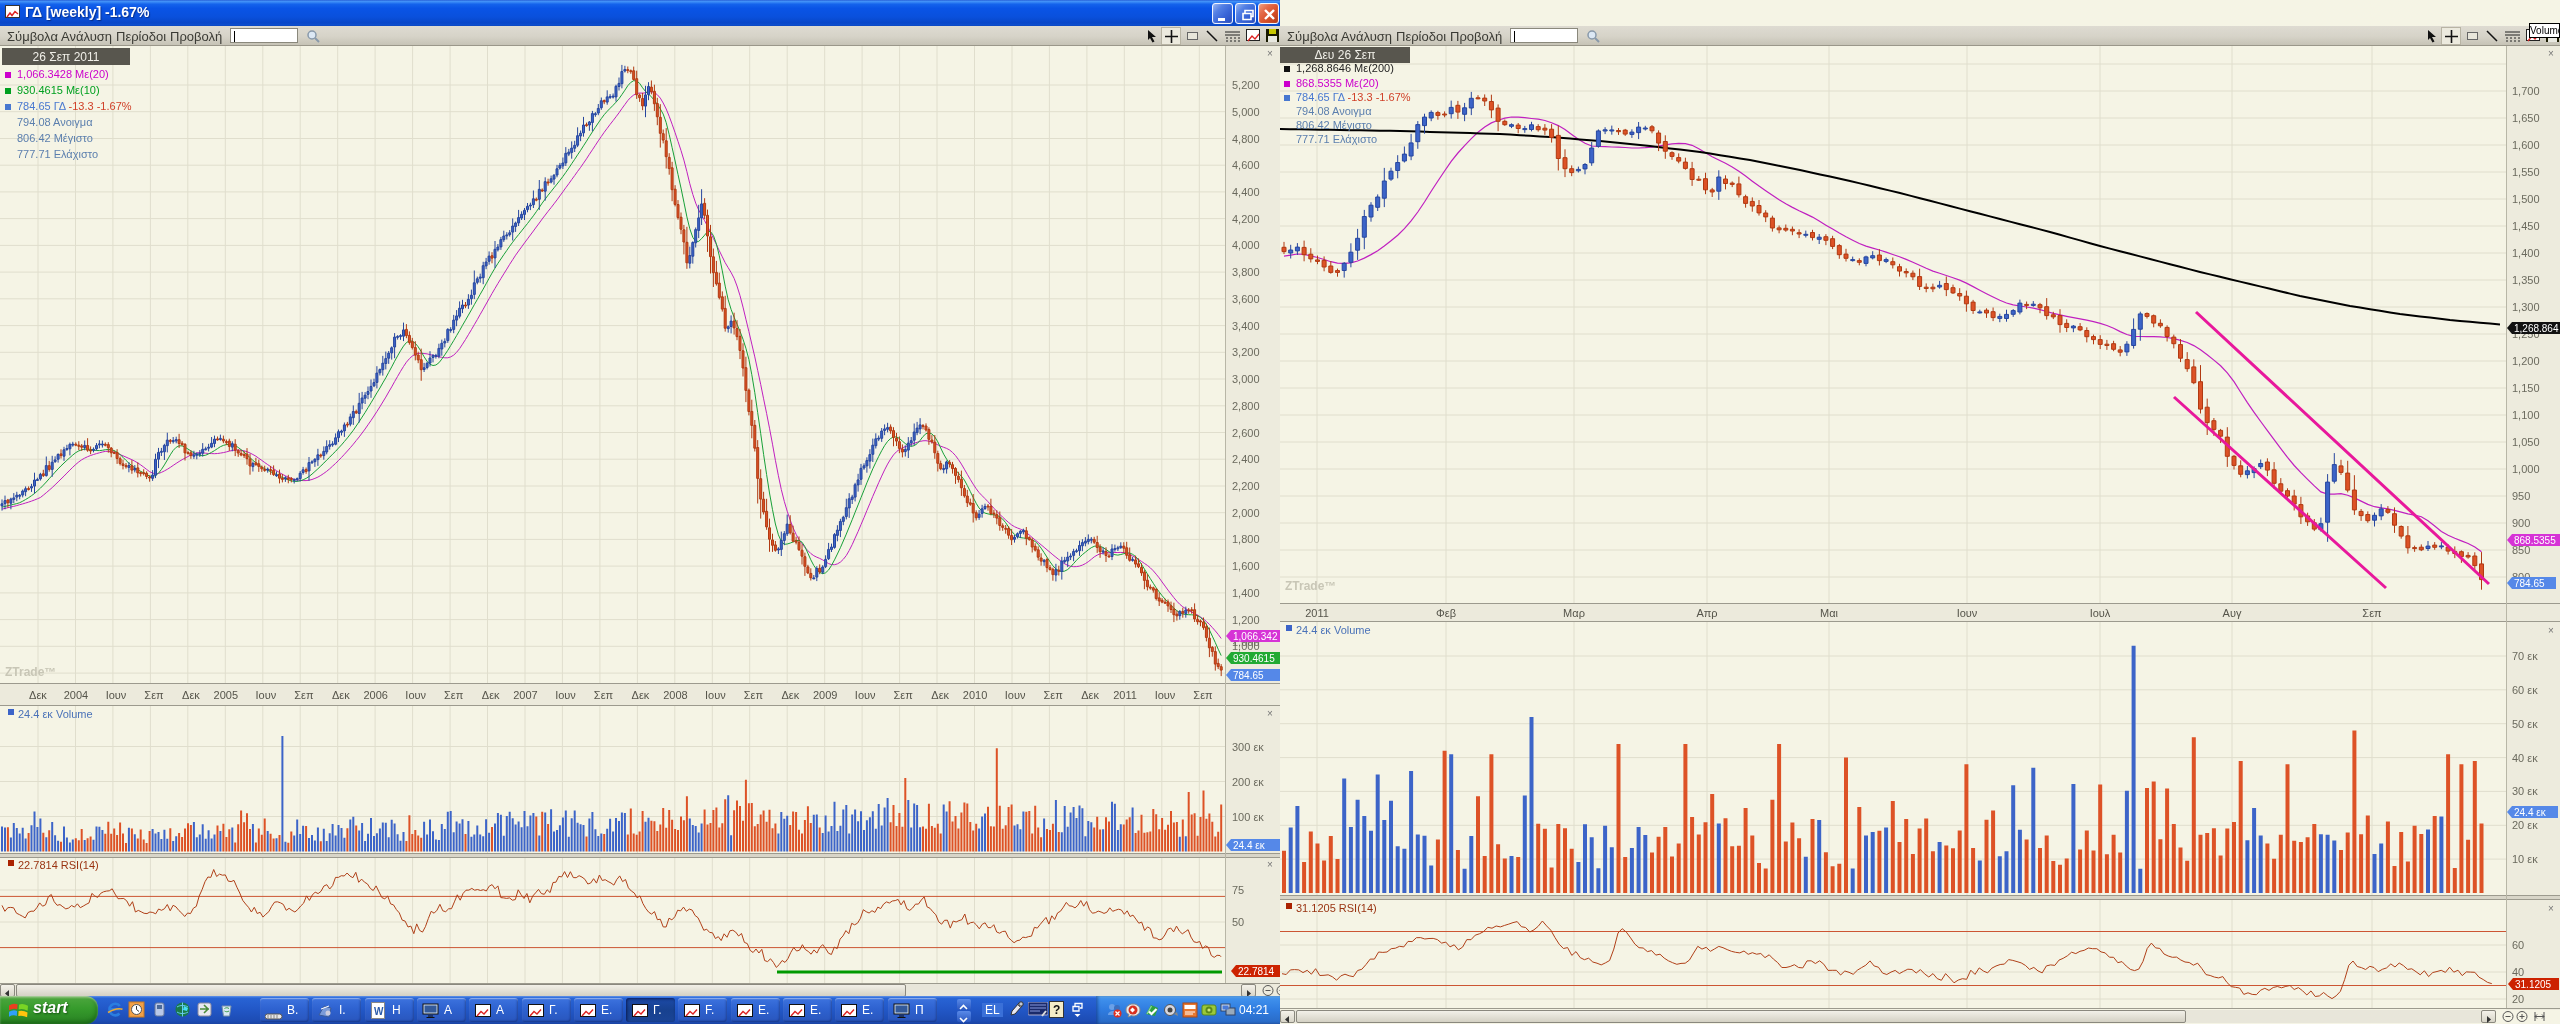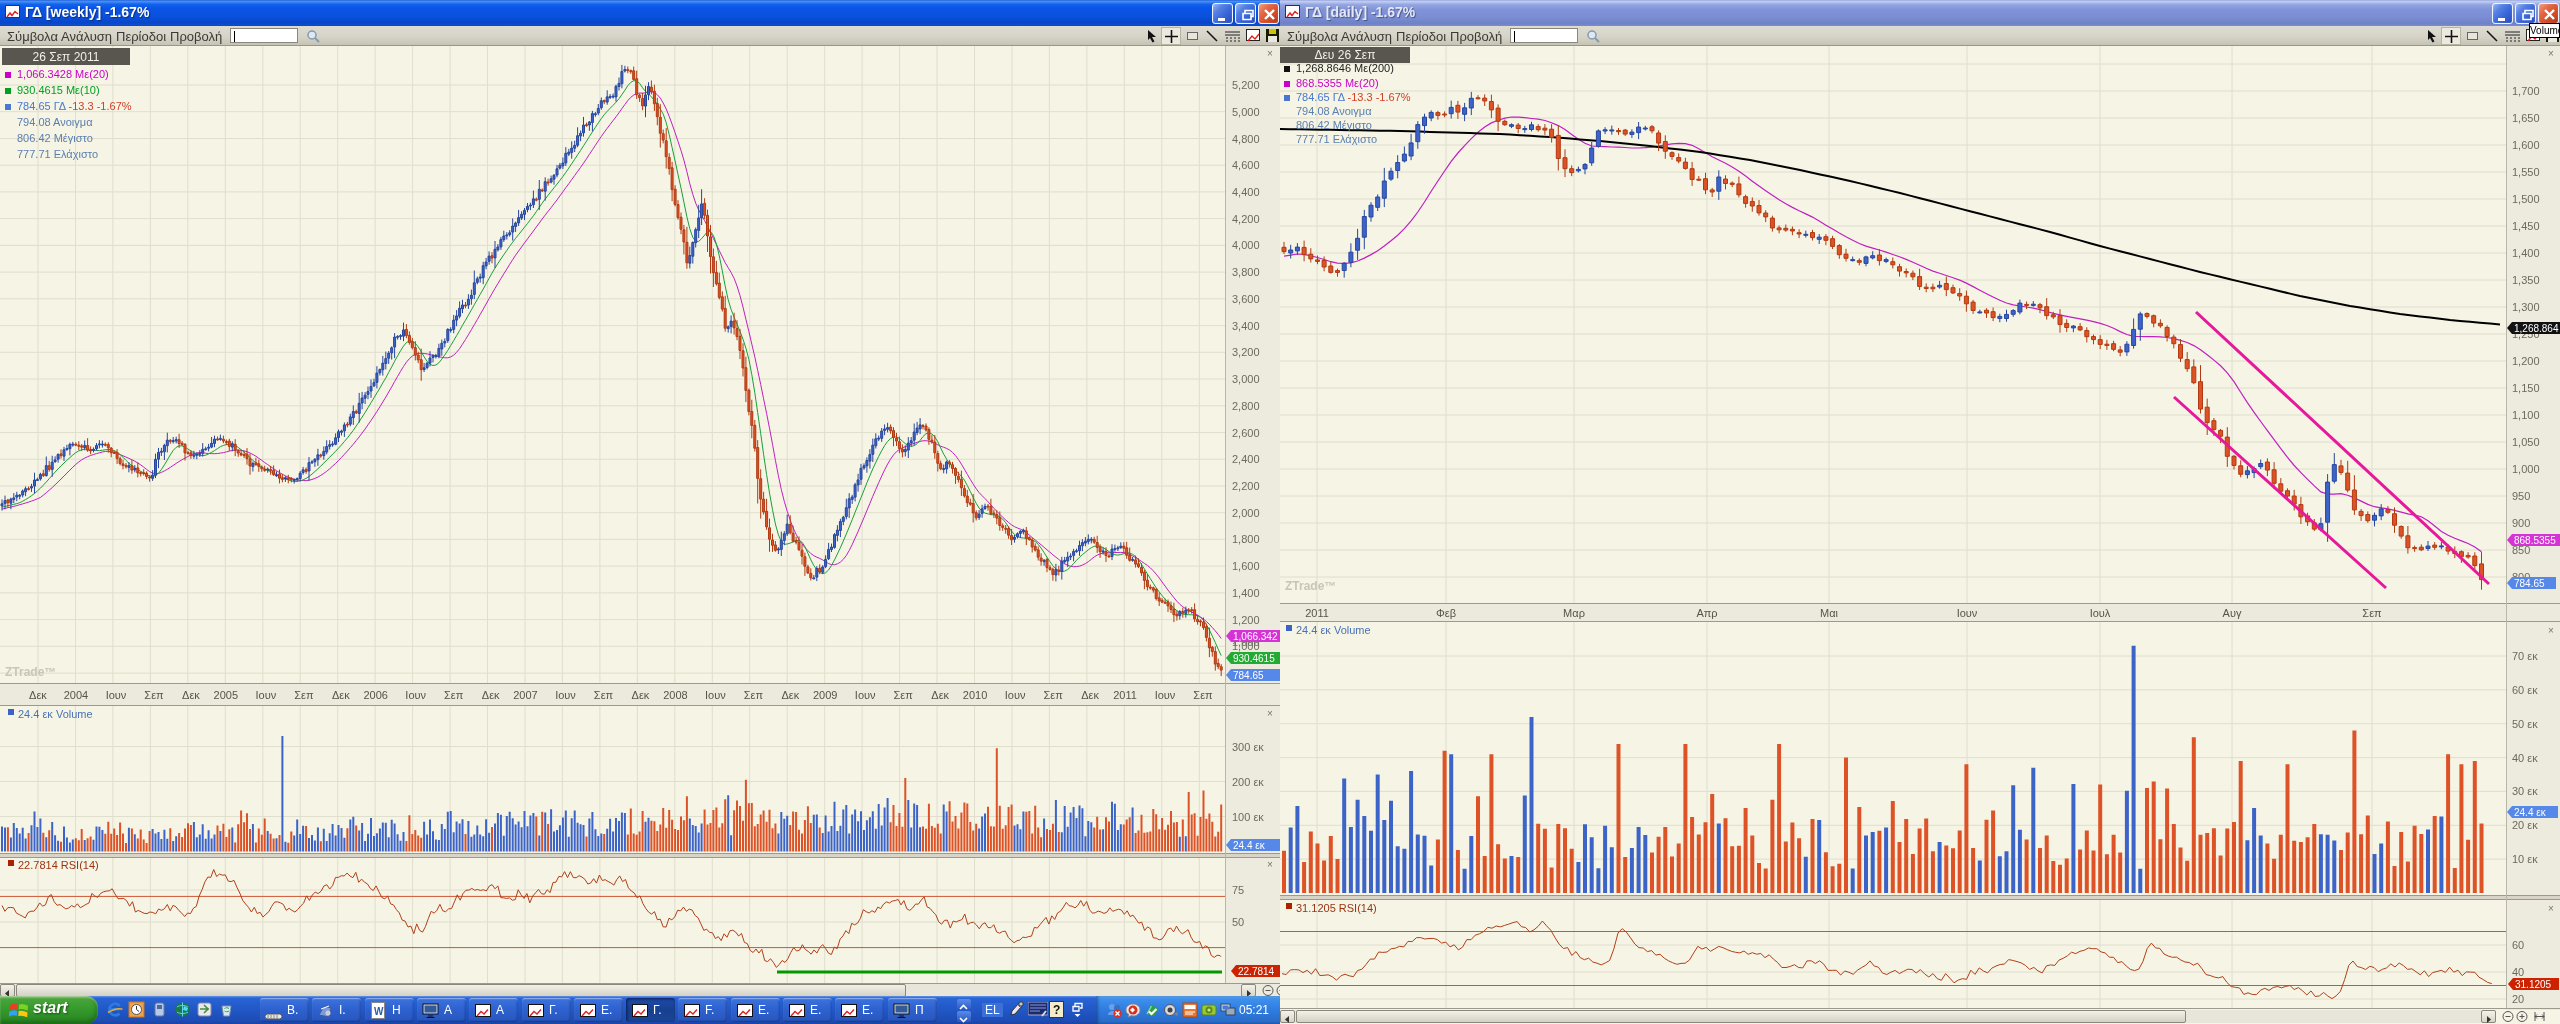--- a/index.html
+++ b/index.html
@@ -174,35 +174,20 @@
     </div>
     <svg style="position:absolute;left:1262px;top:984px" width="44" height="13" viewBox="0 0 44 13">
       <circle cx="6" cy="6.5" r="5" fill="none" stroke="#555"></circle>
       <path d="M3.5 6.5h5" stroke="#555"></path>
       <circle cx="20" cy="6.5" r="5" fill="none" stroke="#555"></circle>
       <path d="M17.5 6.5h5M20 4v5" stroke="#555"></path>
       <path d="M33 2v9M42 2v9M33 6.5h9M35 4.5l-2 2 2 2M40 4.5l2 2-2 2" stroke="#555" fill="none"></path>
     </svg>
   </div>
 <div style="position:absolute;left:1280px;top:0;width:1280px;height:1024px;background:#f5f4e5">
-    <div style="position:absolute;left:0px;top:0;width:1280px;height:26px;background:linear-gradient(180deg,#98a8e0 0%,#c2cdf0 6%,#93a5e0 18%,#8093d8 38%,#7b8ed4 65%,#7082c6 90%,#7a8cd0 100%)">
-      <div style="position:absolute;left:5px;top:5px;width:15px;height:13px;background:#fff;border:1px solid #333"><svg width="13" height="11" viewBox="0 0 13 11">
-          <path d="M1 8L4 4L6 6.5L9 2.5L12 5" stroke="#d22" stroke-width="1.4" fill="none"></path>
-        </svg></div>
-      <span style="position:absolute;left:25px;top:4px;font:bold 14px 'Liberation Sans',sans-serif;color:#e4e8f6;text-shadow:1px 1px 1px rgba(0,0,30,.4)">ΓΔ [daily] -1.67%</span>
-      <div style="position:absolute;left:1212px;top:3px;width:21px;height:21px;border:1px solid #f0f4ff;border-radius:3px;background:linear-gradient(135deg,#9ab6f0 0%,#5480e4 30%,#3a66d8 60%,#2a4cbc 100%);box-shadow:inset 0 0 1px rgba(255,255,255,.5)"><svg width="21" height="21" viewBox="0 0 21 21">
-          <path d="M5 15.5H12" stroke="#fff" stroke-width="3"></path>
-        </svg></div>
-      <div style="position:absolute;left:1235px;top:3px;width:21px;height:21px;border:1px solid #f0f4ff;border-radius:3px;background:linear-gradient(135deg,#9ab6f0 0%,#5480e4 30%,#3a66d8 60%,#2a4cbc 100%);box-shadow:inset 0 0 1px rgba(255,255,255,.5)"><svg width="21" height="21" viewBox="0 0 21 21">
-          <path d="M7 9.5h8v6H7z M9 9v-2.5h8v6h-2" stroke="#fff" stroke-width="1.6" fill="none"></path>
-        </svg></div>
-      <div style="position:absolute;left:1258px;top:3px;width:21px;height:21px;border:1px solid #f0f4ff;border-radius:3px;background:linear-gradient(135deg,#f0a080 0%,#e46b4a 30%,#d8502a 60%,#b03a1a 100%);box-shadow:inset 0 0 1px rgba(255,255,255,.5)"><svg width="21" height="21" viewBox="0 0 21 21">
-          <path d="M6 6L15 15M15 6L6 15" stroke="#fff" stroke-width="2.4"></path>
-        </svg></div>
-    </div>
     <div style="position:absolute;left:0px;top:26px;width:1280px;height:20px;background:linear-gradient(180deg,#dedbd2 0%,#d6d3c8 55%,#c6c3b6 100%);border-bottom:1px solid #9a978a">
       <span style="position:absolute;left:7px;top:3px;font:13px 'Liberation Sans',sans-serif;color:#3a3a34">Σύμβολα</span>
       <span style="position:absolute;left:61px;top:3px;font:13px 'Liberation Sans',sans-serif;color:#3a3a34">Ανάλυση</span>
       <span style="position:absolute;left:116px;top:3px;font:13px 'Liberation Sans',sans-serif;color:#3a3a34">Περίοδοι</span>
       <span style="position:absolute;left:170px;top:3px;font:13px 'Liberation Sans',sans-serif;color:#3a3a34">Προβολή</span>
       <div style="position:absolute;left:230px;top:2px;width:68px;height:15px;background:#fff;border:1px solid #8a887c">
         <div style="position:absolute;left:3px;top:2px;width:1px;height:11px;background:#000"></div>
       </div>
       <svg style="position:absolute;left:306px;top:3px" width="14" height="14" viewBox="0 0 14 14">
         <circle cx="6" cy="6" r="4" fill="#dce8f4" stroke="#8899aa" stroke-width="1.5"></circle>
@@ -516,14 +501,14 @@
       <div style="position:absolute;left:105px;top:6px;width:16px;height:16px"><svg width="16" height="16" viewBox="0 0 16 16">
           <rect x="1" y="3" width="14" height="10" rx="2" fill="#9ac83a" stroke="#5a8a1a"></rect>
           <circle cx="8" cy="8" r="3.5" fill="#5a8a1a"></circle>
           <circle cx="8" cy="8" r="1.6" fill="#cde87a"></circle>
         </svg></div>
       <div style="position:absolute;left:124px;top:6px;width:16px;height:16px"><svg width="16" height="16" viewBox="0 0 16 16">
           <rect x="1" y="2" width="9" height="7" fill="#cde" stroke="#346"></rect>
           <rect x="6" y="6" width="9" height="7" fill="#9ab" stroke="#346"></rect>
           <rect x="2.5" y="3.5" width="6" height="4" fill="#4a7ad8"></rect>
         </svg></div>
-      <span style="position:absolute;left:143px;top:7px;font:12px 'Liberation Sans',sans-serif;color:#fff">05:21</span>
+      <span style="position:absolute;left:143px;top:7px;font:12px 'Liberation Sans',sans-serif;color:#fff">04:21</span>
     </div>
   </div>
 </body></html>

